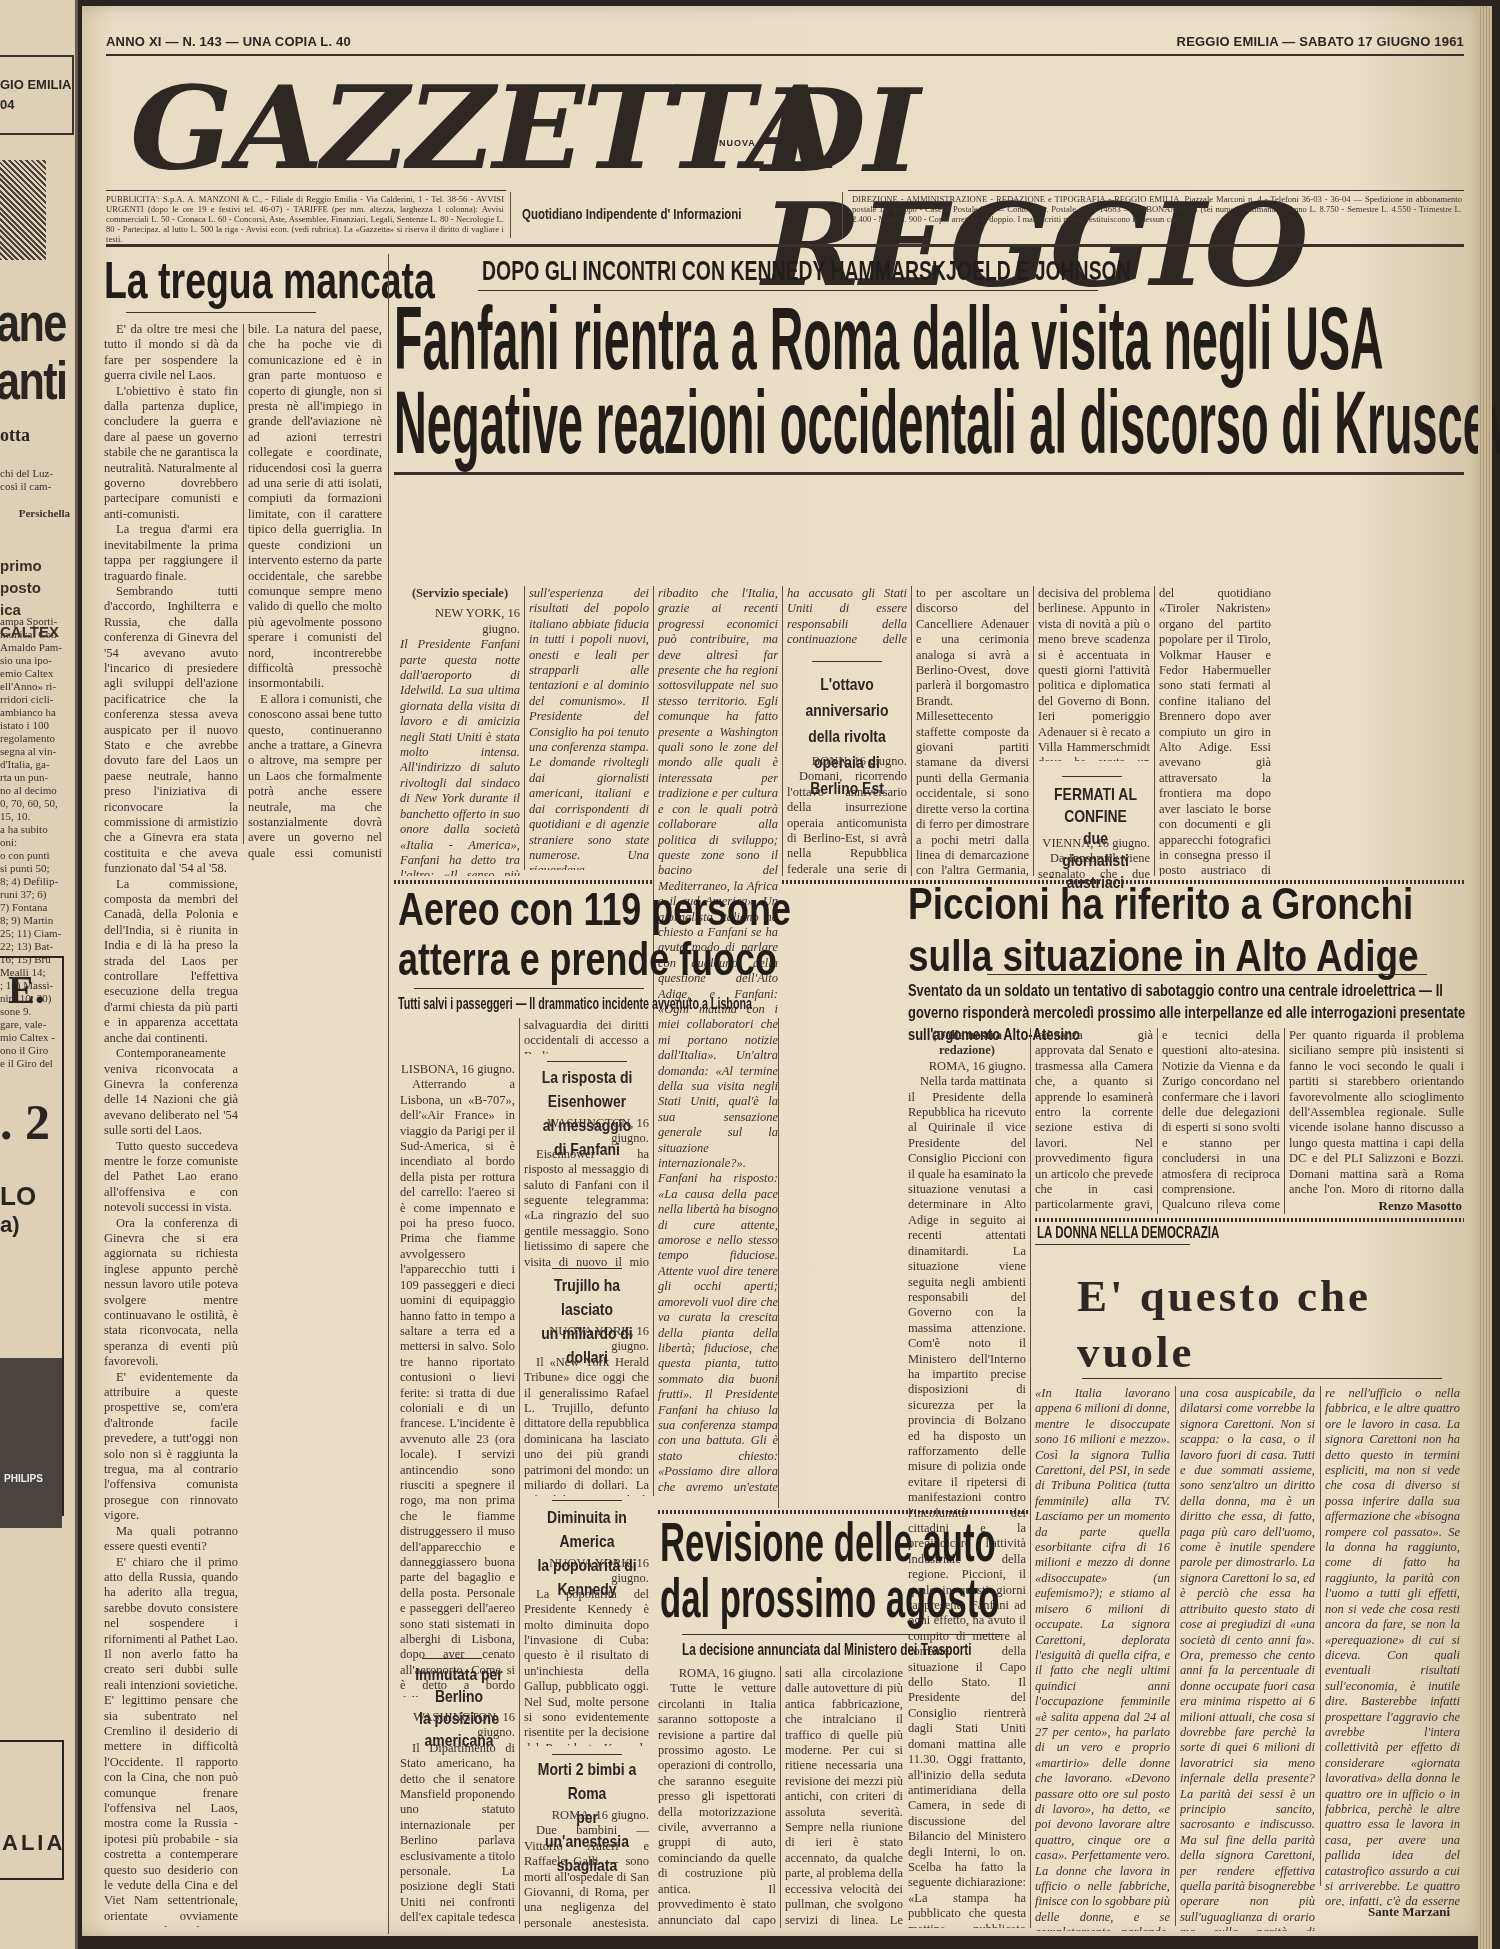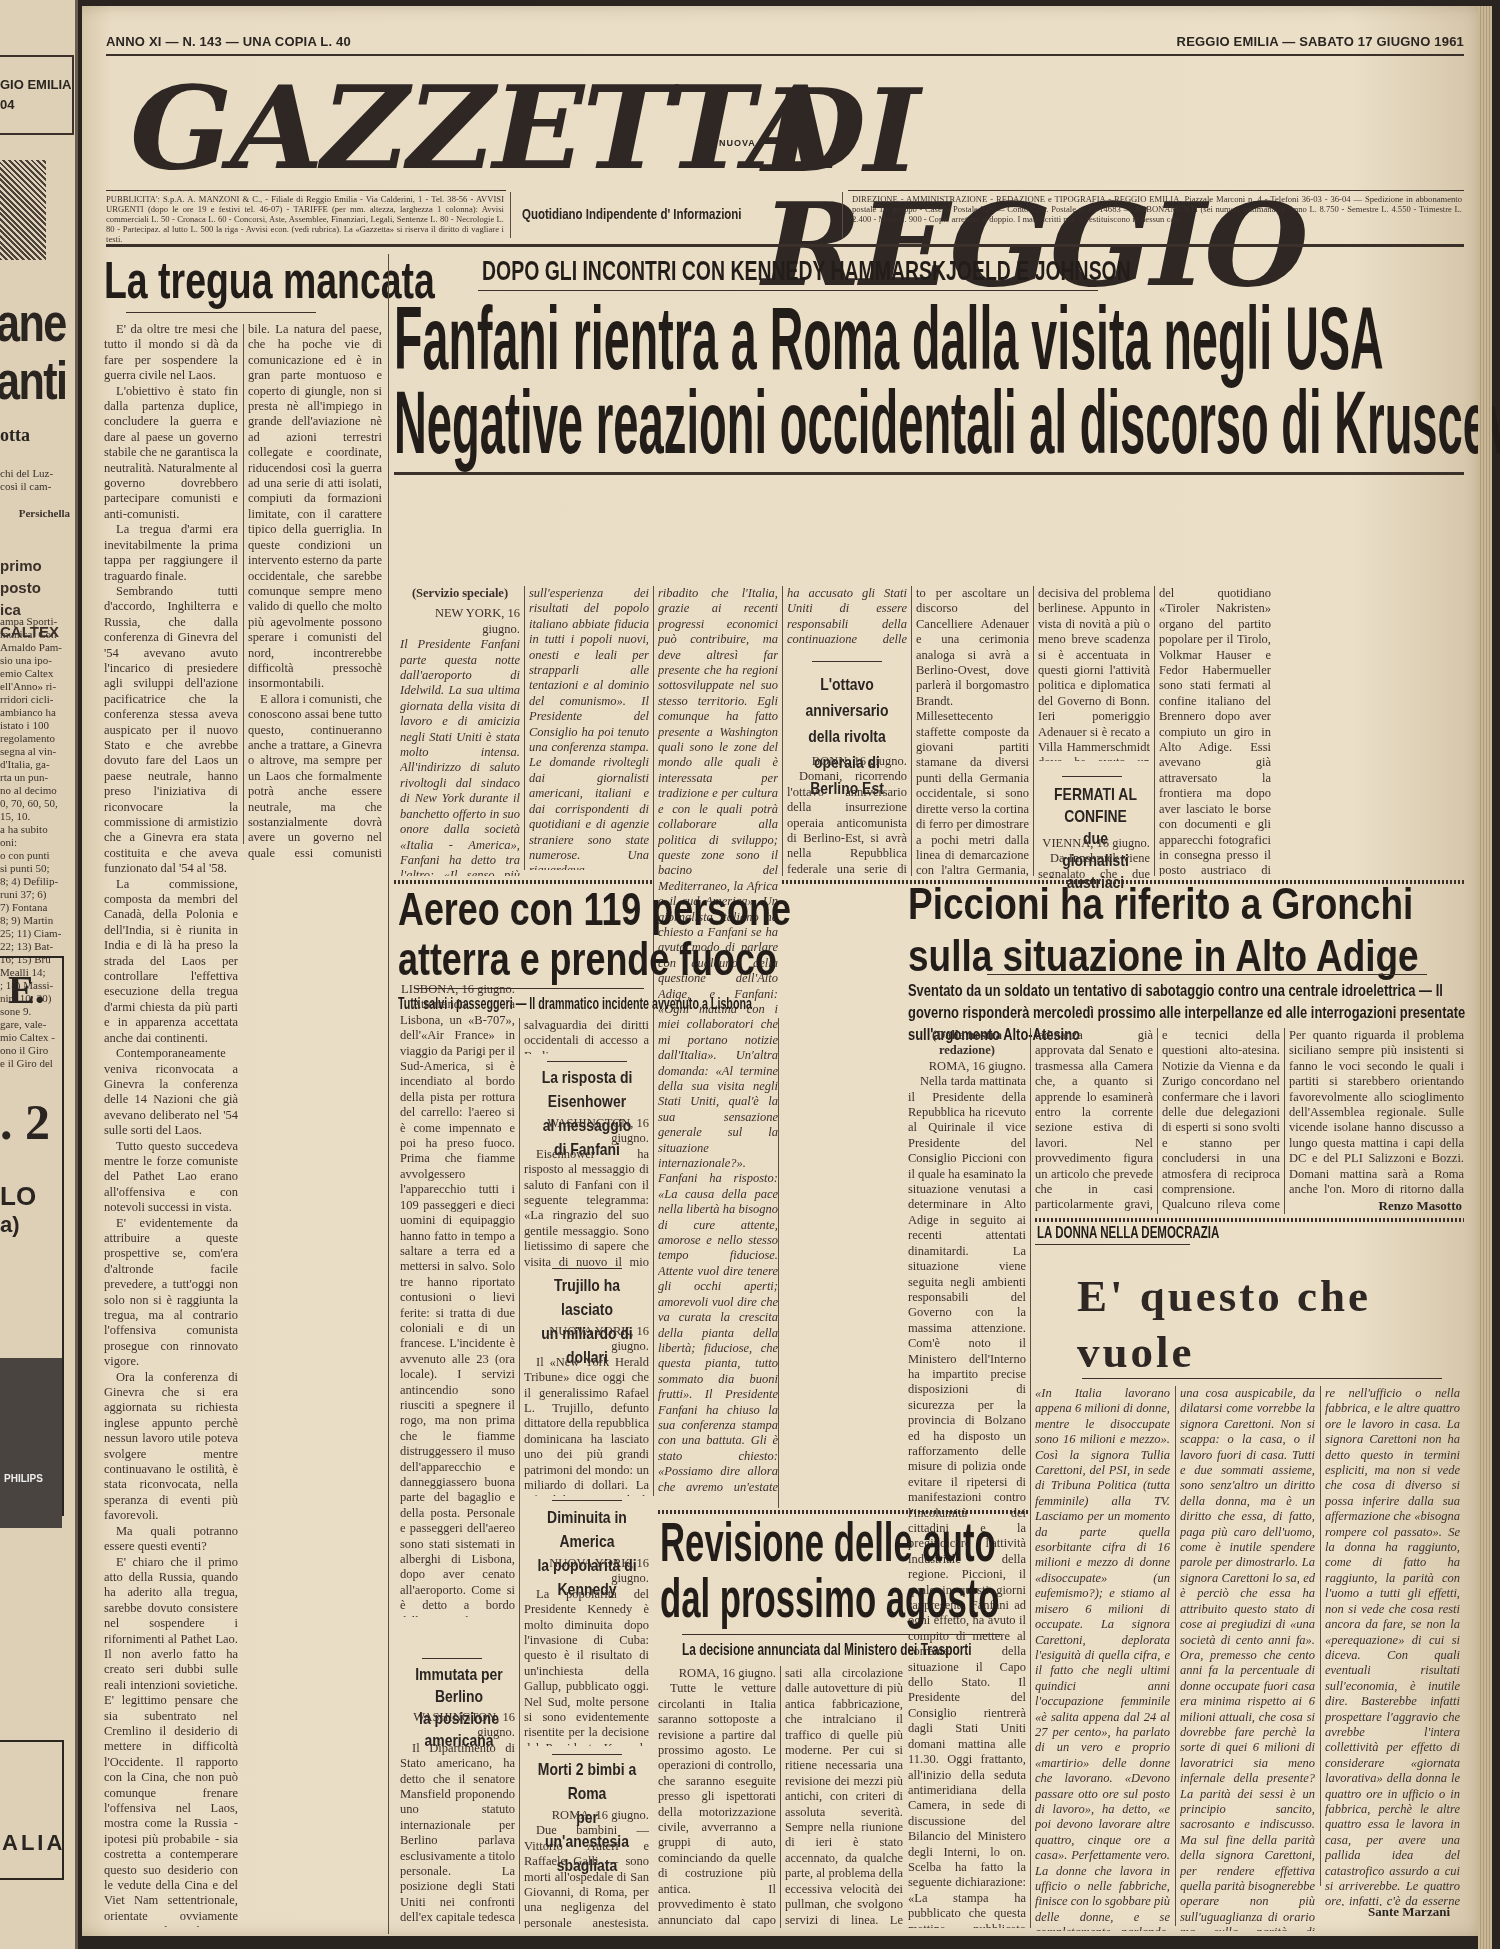--- a/index.html
+++ b/index.html
@@ -127,22 +127,22 @@
   <div class="abs condensed" style="left:22px;top:244px;font-size:52px;transform:scaleX(.72)">La tregua mancata</div>
   <div class="rule" style="left:44px;top:306px;width:190px;height:1px"></div>
   <div class="col" style="left:22px;top:316px;width:134px;height:1605px">
     <p>E' da oltre tre mesi che tutto il mondo si dà da fare per sospendere la guerra civile nel Laos.</p>
     <p>L'obiettivo è stato fin dalla partenza duplice, concludere la guerra e dare al paese un governo stabile che ne garantisca la neutralità. Naturalmente al governo dovrebbero partecipare comunisti e anti-comunisti.</p>
     <p>La tregua d'armi era inevitabilmente la prima tappa per raggiungere il traguardo finale.</p>
     <p>Sembrando tutti d'accordo, Inghilterra e Russia, che dalla conferenza di Ginevra del '54 avevano avuto l'incarico di presiedere agli sviluppi dell'azione pacificatrice che la conferenza stessa aveva auspicato per il nuovo Stato e che avrebbe dovuto fare del Laos un paese neutrale, hanno preso l'iniziativa di riconvocare la commissione di armistizio che a Ginevra era stata costituita e che aveva funzionato dal '54 al '58.</p>
     <p>La commissione, composta da membri del Canadà, della Polonia e dell'India, si è riunita in India e di là ha preso la strada del Laos per controllare l'effettiva esecuzione della tregua d'armi chiesta da più parti e in apparenza accettata anche dai continenti.</p>
     <p>Contemporaneamente veniva riconvocata a Ginevra la conferenza delle 14 Nazioni che già avevano deliberato nel '54 sulle sorti del Laos.</p>
     <p>Tutto questo succedeva mentre le forze comuniste del Pathet Lao erano all'offensiva e con notevoli successi in vista.</p>
+    <p>Ora la conferenza di Ginevra che si era aggiornata su richiesta inglese appunto perchè nessun lavoro utile poteva svolgere mentre continuavano le ostilità, è stata riconvocata, nella speranza di eventi più favorevoli.</p>
     <p>E' evidentemente da attribuire a queste prospettive se, com'era d'altronde facile prevedere, a tutt'oggi non solo non si è raggiunta la tregua, ma al contrario l'offensiva comunista prosegue con rinnovato vigore.</p>
-    <p>Ora la conferenza di Ginevra che si era aggiornata su richiesta inglese appunto perchè nessun lavoro utile poteva svolgere mentre continuavano le ostilità, è stata riconvocata, nella speranza di eventi più favorevoli.</p>
     <p>Ma quali potranno essere questi eventi?</p>
     <p>E' chiaro che il primo atto della Russia, quando ha aderito alla tregua, sarebbe dovuto consistere nel sospendere i rifornimenti al Pathet Lao. Il non averlo fatto ha creato seri dubbi sulle reali intenzioni sovietiche. E' legittimo pensare che sia subentrato nel Cremlino il desiderio di mettere in difficoltà l'Occidente. Il rapporto con la Cina, che non può comunque frenare l'offensiva nel Laos, mostra come la Russia - ipotesi più probabile - sia costretta a contemperare questo suo desiderio con le vedute della Cina e del Viet Nam settentrionale, orientate ovviamente verso tutt'altro obiettivo. La Russia — ipotesi meno probabile — fa il doppio gioco con gli occidentali, agendo dietro la facciata in piena collaborazione con i suoi alleati asiatici.</p>
 
   </div>
   <div class="vrule" style="left:161px;top:318px;height:520px"></div>
   <div class="col" style="left:166px;top:316px;width:134px;height:540px">
     <p style="text-indent:0">bile. La natura del paese, che ha poche vie di comunicazione ed è in gran parte montuoso e coperto di giungle, non si presta nè all'impiego in grande dell'aviazione nè ad azioni terrestri collegate e coordinate, riducendosi così la guerra ad una serie di atti isolati, compiuti da formazioni limitate, con il carattere tipico della guerriglia. In queste condizioni un intervento esterno da parte occidentale, che sarebbe comunque sempre meno valido di quello che molto più agevolmente possono sperare i comunisti del nord, incontrerebbe difficoltà pressochè insormontabili.</p>
     <p>E allora i comunisti, che conoscono assai bene tutto questo, continueranno anche a trattare, a Ginevra o altrove, ma sempre per un Laos che formalmente potrà anche essere neutrale, ma che sostanzialmente dovrà avere un governo nel quale essi comunisti avranno la maggioranza. Che è come dire che il governo sarà comunista.</p>
 
   </div>
@@ -192,21 +192,21 @@
   <div class="dotted" style="left:312px;top:874px;width:258px"></div>
   <div class="dotted" style="left:700px;top:874px;right:28px"></div>
 
   <div class="abs condensed" style="left:316px;top:878px;font-size:46px;line-height:50px;transform:scaleX(.78)">
     <div>Aereo con 119 persone</div>
     <div>atterra e prende fuoco</div>
   </div>
   <div class="rule thin" style="left:332px;top:982px;width:230px"></div>
   <div class="abs condensed" style="left:316px;top:988px;font-size:17px;transform:scaleX(.63)">Tutti salvi i passeggeri — Il drammatico incidente avvenuto a Lisbona</div>
 
-  <div class="col" style="left:318px;top:976px;width:115px;height:635px">
+  <div class="col" style="left:318px;top:1056px;width:115px;height:635px">
     <span class="dateline">LISBONA, 16 giugno.</span>
     <p>Atterrando a Lisbona, un «B-707», dell'«Air France» in viaggio da Parigi per il Sud-America, si è incendiato al bordo della pista per rottura del carrello: l'aereo si è come impennato e poi ha preso fuoco. Prima che fiamme avvolgessero l'apparecchio tutti i 109 passeggeri e dieci uomini di equipaggio hanno fatto in tempo a saltare a terra ed a mettersi in salvo. Solo tre hanno riportato contusioni o lievi ferite: si tratta di due coloniali e di un francese. L'incidente è avvenuto alle 23 (ora locale). I servizi antincendio sono riusciti a spegnere il rogo, ma non prima che le fiamme distruggessero il muso dell'apparecchio e danneggiassero buona parte del bagaglio e della posta. Personale e passeggeri dell'aereo sono stati sistemati in alberghi di Lisbona, dopo aver cenato all'aeroporto. Come si è detto a bordo dell'apparecchio erano centodiciannove persone, di cui centonove erano i passeggeri: uno di questi ultimi ha dichiarato di avere sentito una grande scossa, fortunatamente esagerata e non ha poi temuto più nulla. Testimoni oculari hanno detto all'autorità che l'aereo aveva regolarmente iniziato la sua corsa sulla pista, quando, per cause che sono in corso di accertamento, il «B-707» si è appruato e la struttura con il muso si è spezzata ed incendiato. Per fortunato caso, nessun componente dell'equipaggio non hanno perduto la calma e la situazione è rimasta sotto controllo. L'autorità dell'aeroporto ha iniziato l'inchiesta per accertare le cause dell'incidente che per poco non ha avuto tragiche conseguenze.</p>
   </div>
   <div class="vrule" style="left:437px;top:1012px;height:906px"></div>
 
   <div class="col" style="left:442px;top:1012px;width:125px;height:36px">salvaguardia dei diritti occidentali di accesso a Berlino.</div>
   <div class="rule thin" style="left:465px;top:1055px;width:80px"></div>
   <div class="abs boxhead" style="left:442px;top:1060px;width:126px;line-height:24px">
     <div>La risposta di Eisenhower</div>
     <div>al messaggio di Fanfani</div>

